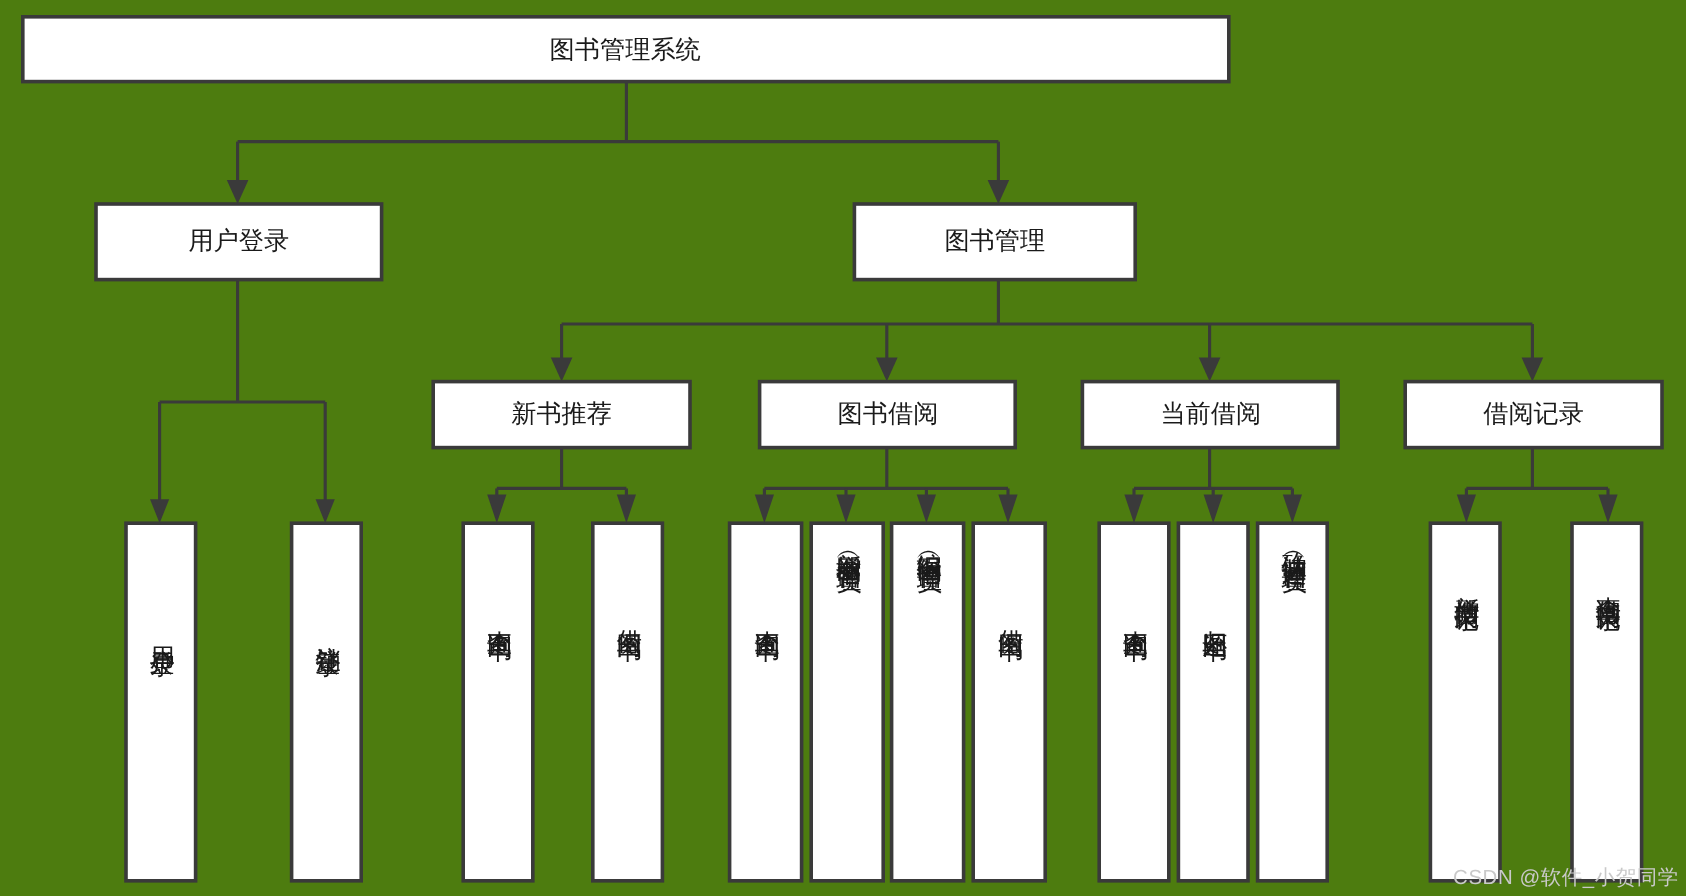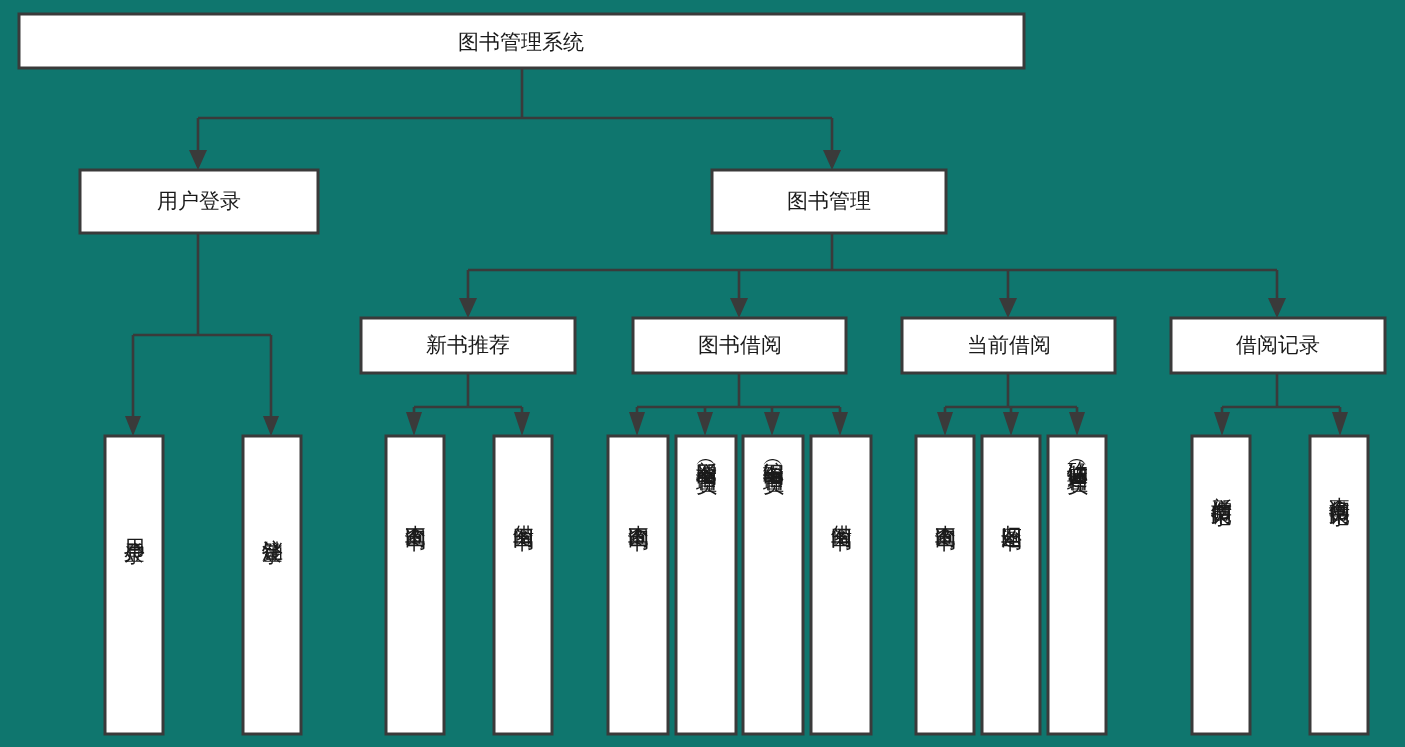--- a/index.html
+++ b/index.html
@@ -10,21 +10,21 @@
   body {
     width: 1405px;
     height: 747px;
     font-family: "Liberation Sans", "DejaVu Sans", sans-serif;
     overflow: hidden;
   }
   #diagram-root {
     position: relative;
     width: 1405px;
     height: 747px;
-    background: #0f766e;
+    background: #4d7c0f;
   }
   svg#flow {
     position: absolute;
     top: 0;
     left: 0;
     width: 1405px;
     height: 747px;
   }
   .node-box {
     fill: #ffffff;
@@ -238,14 +238,15 @@
   <div class="leaf-label-wrap" style="left:1048px; top:436px; width:58px; height:298px;">
     <span class="leaf-label" style="margin-top:8px;">确认归还（管理员）</span>
   </div>
   <div class="leaf-label-wrap" style="left:1192px; top:436px; width:58px; height:298px;">
     <span class="leaf-label" style="margin-top:44px;">新增借阅记录</span>
   </div>
   <div class="leaf-label-wrap" style="left:1310px; top:436px; width:58px; height:298px;">
     <span class="leaf-label" style="margin-top:44px;">查询借阅记录</span>
   </div>
 
+  <div class="watermark">CSDN @软件_小贺同学</div>
 
 </div>
 
 </body></html>

